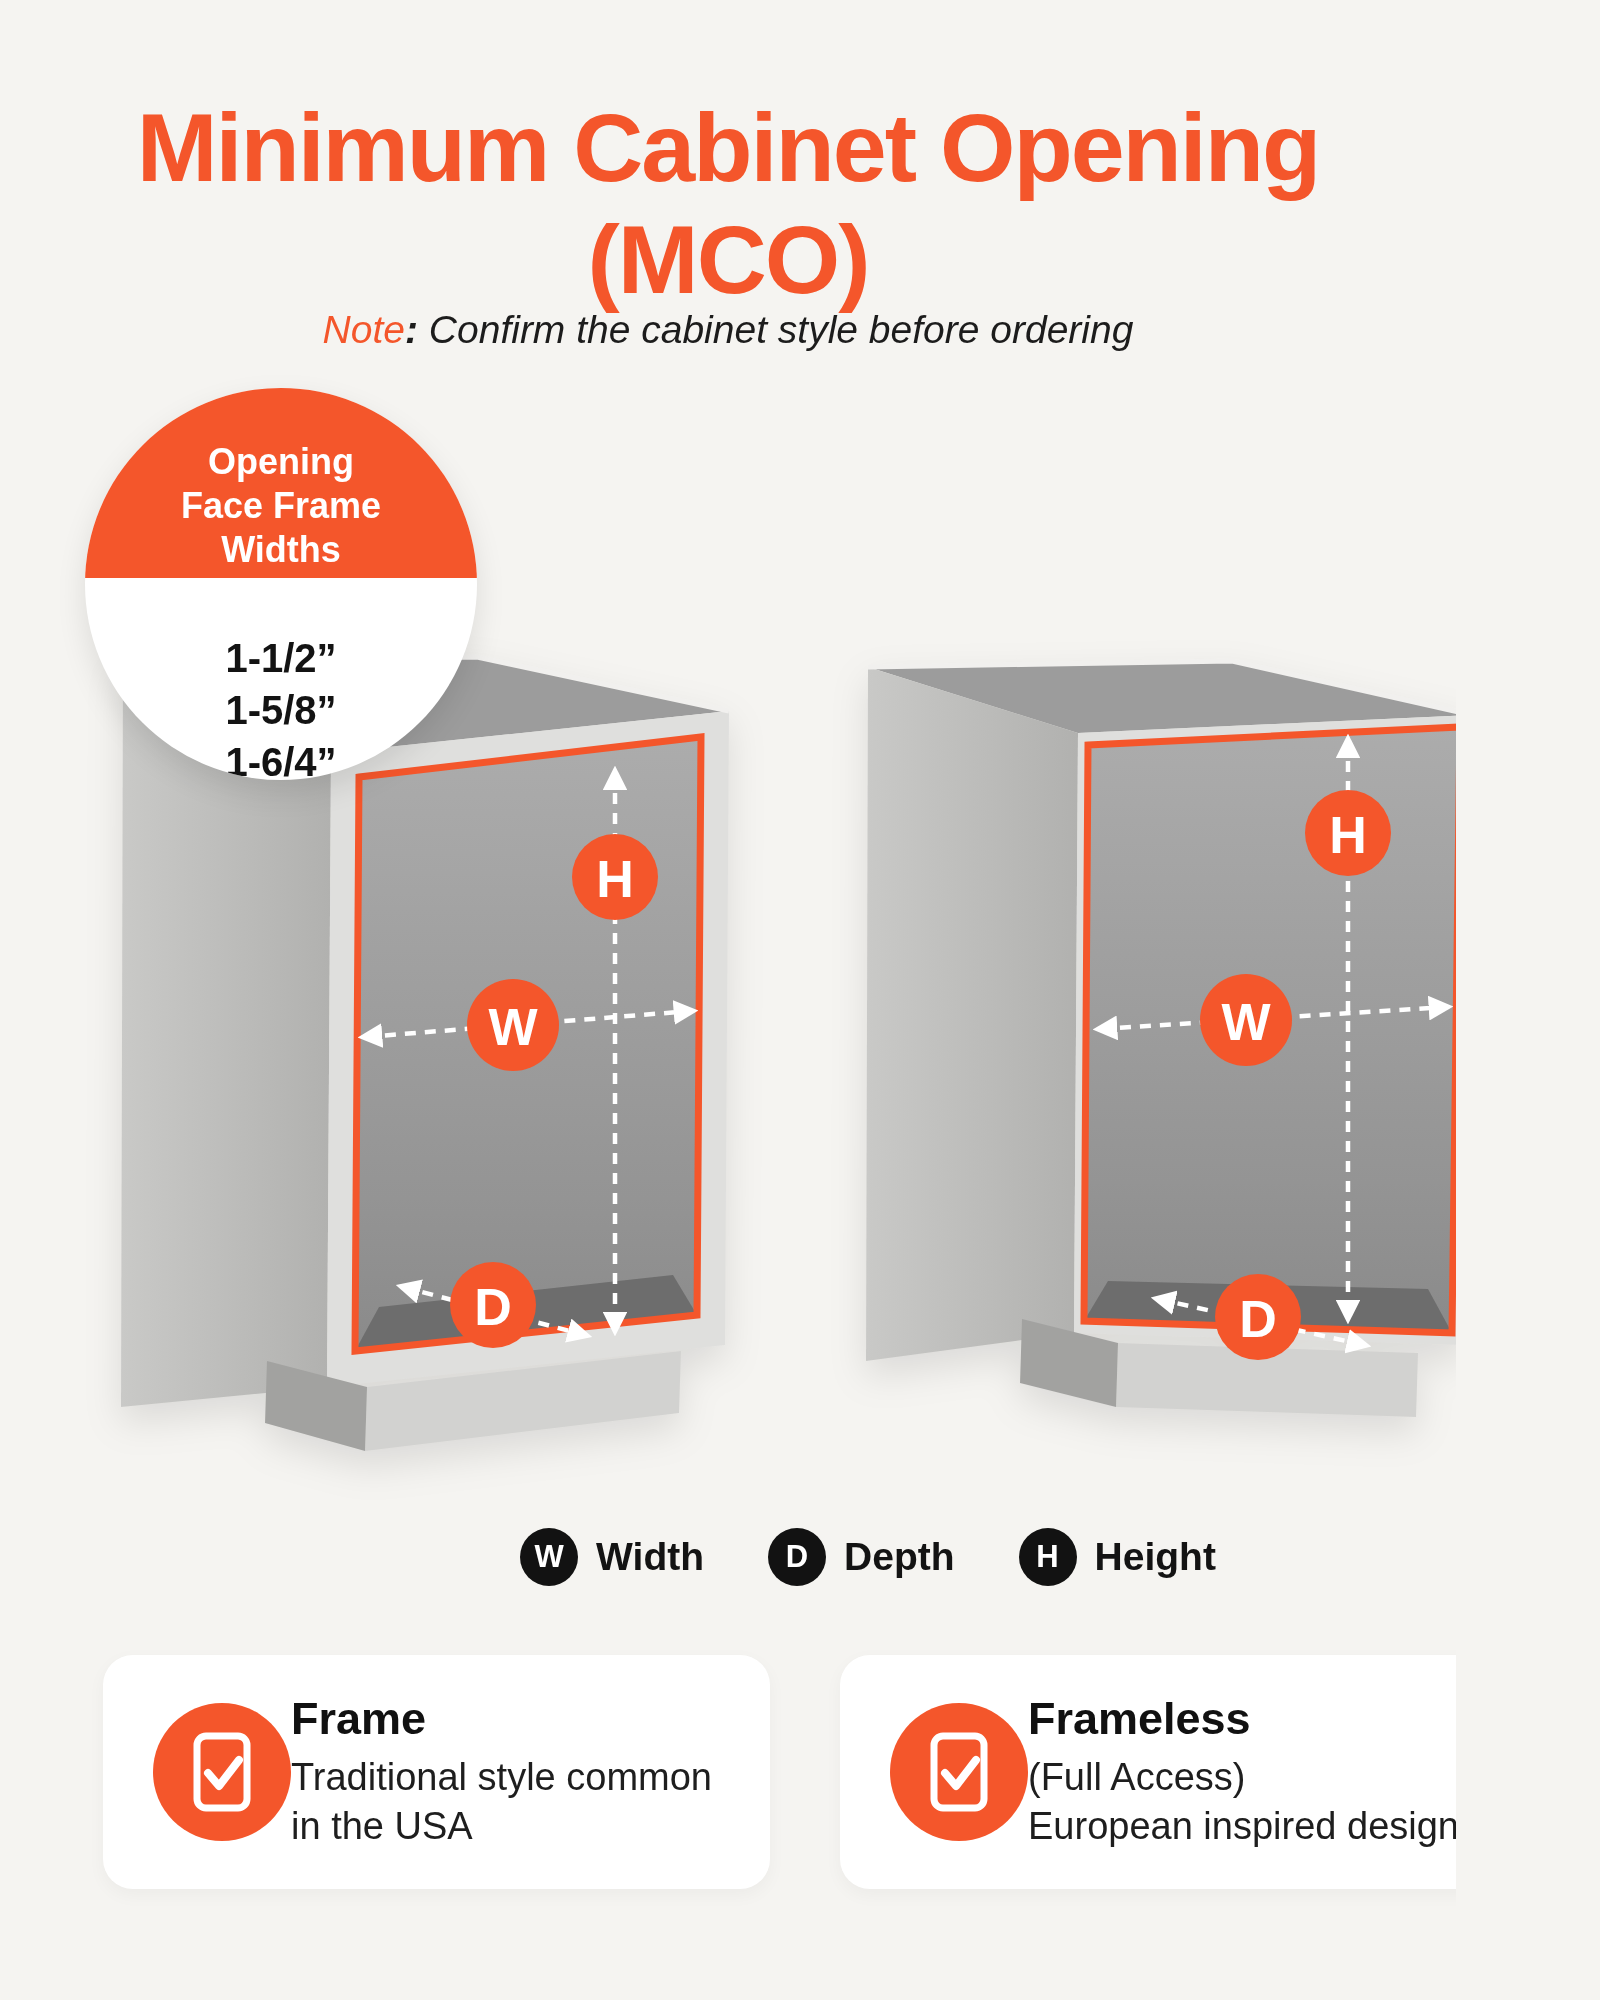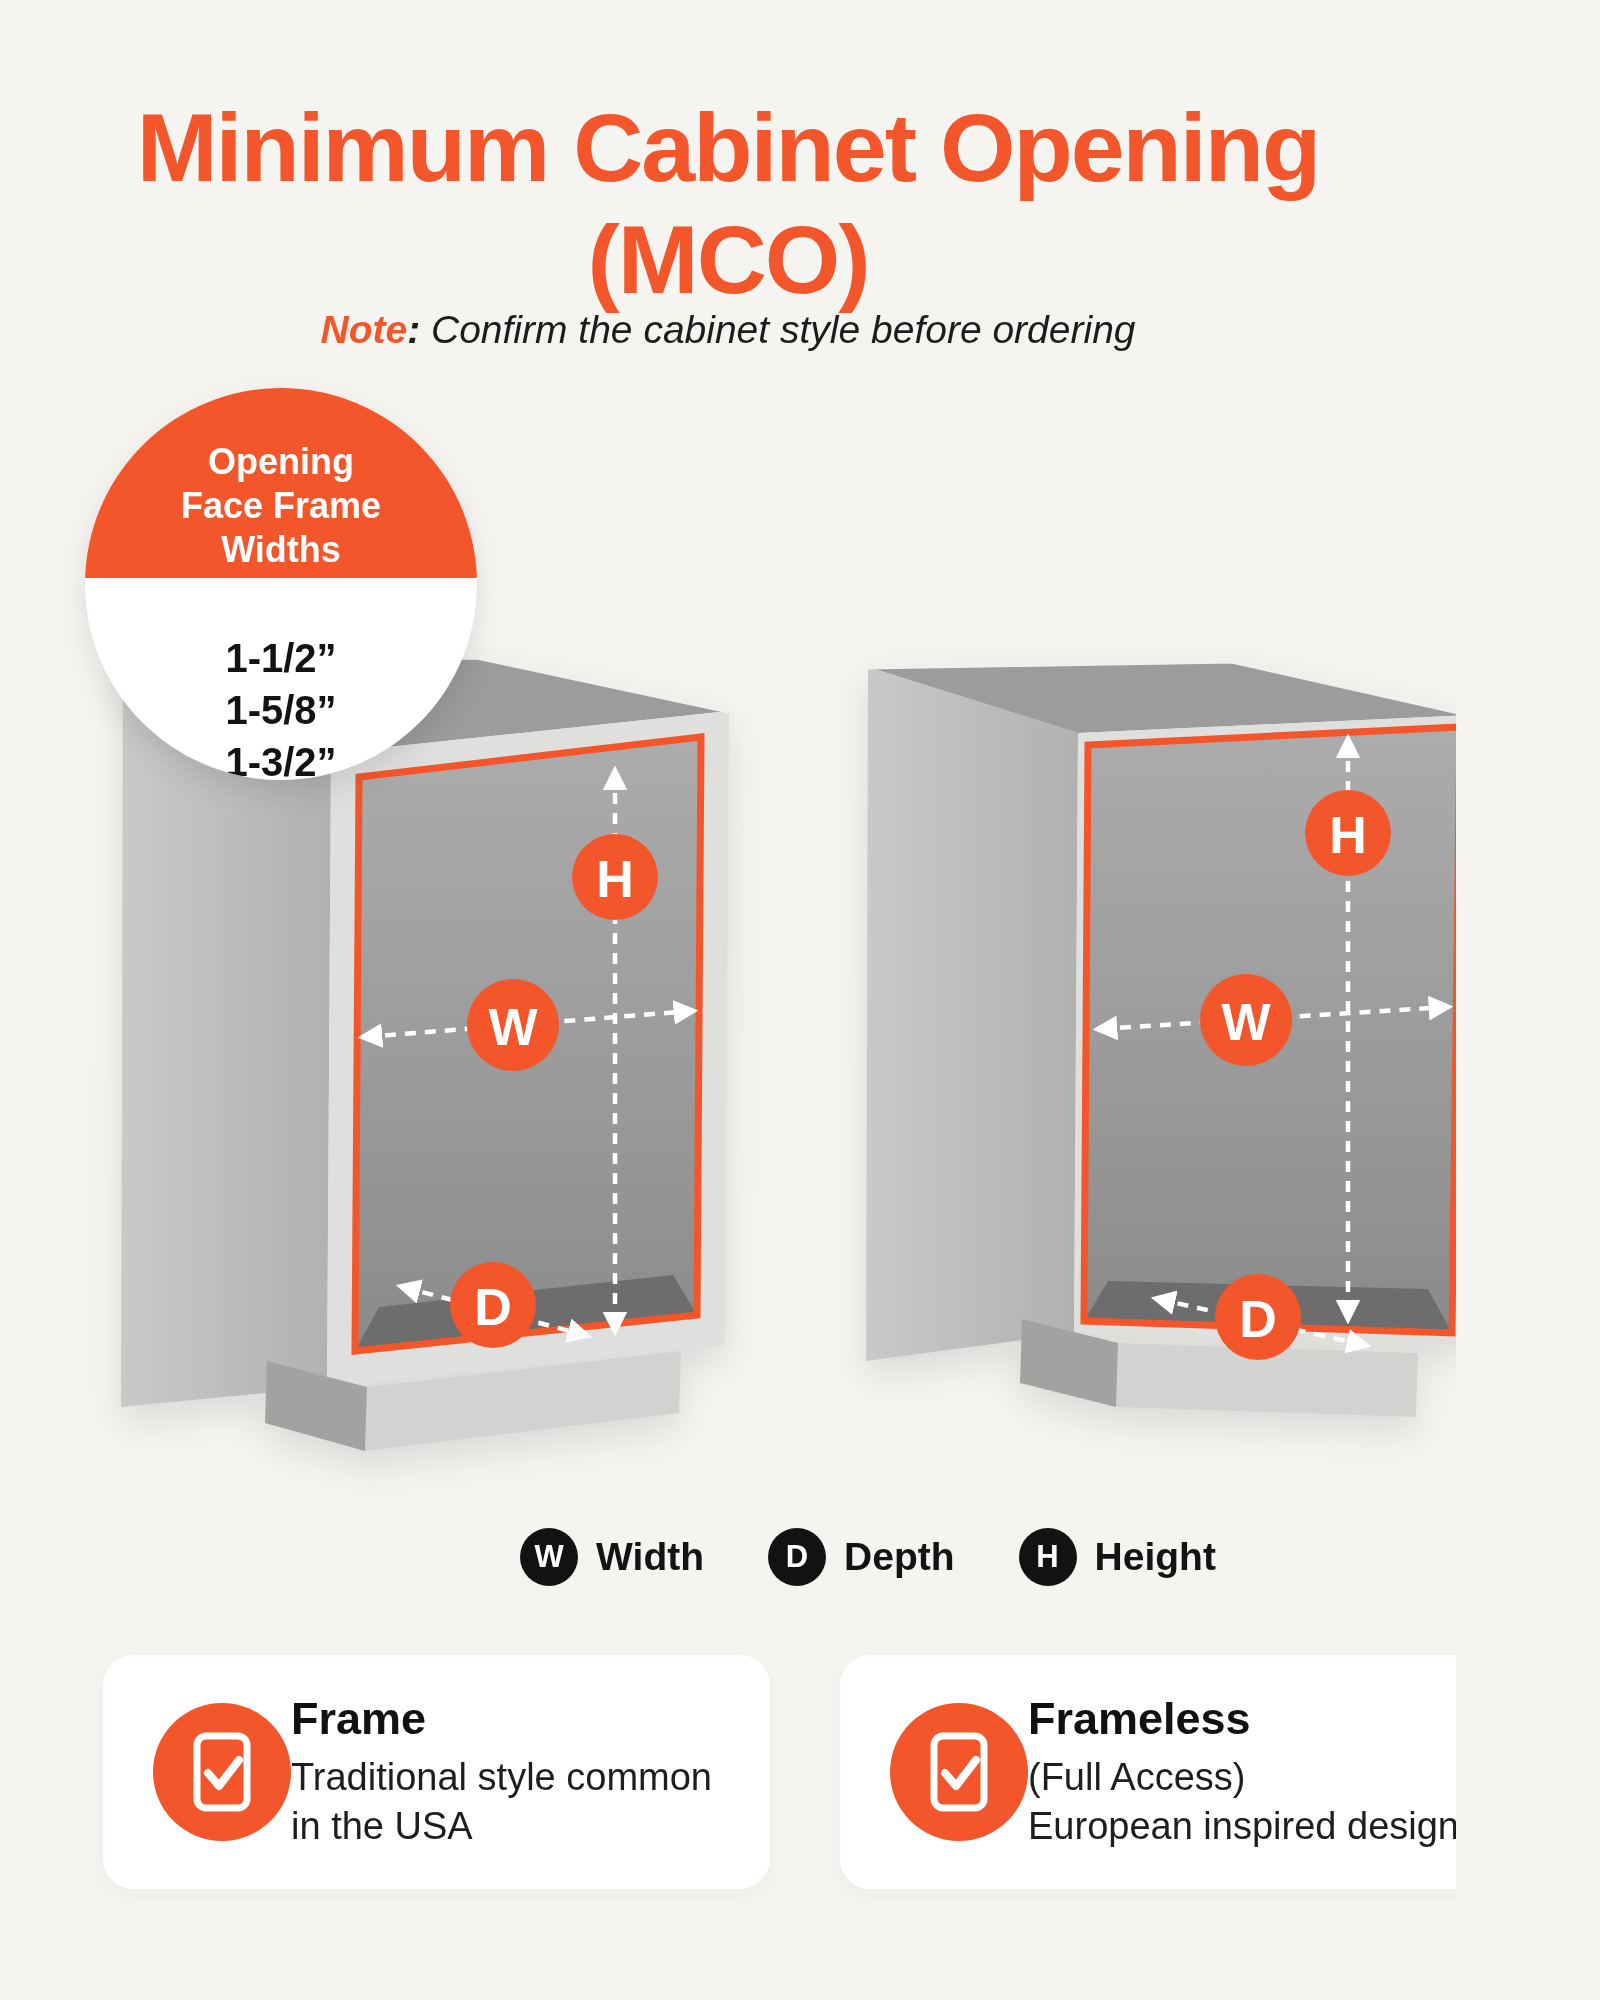--- a/index.html
+++ b/index.html
@@ -2,21 +2,21 @@
 <html><head>
 <meta charset="utf-8">
 <style>
   html,body{margin:0;padding:0;background:#f5f4f1;}
   .page{position:relative;width:1456px;height:2000px;background:#f5f4f1;overflow:hidden;
         font-family:"Liberation Sans","DejaVu Sans",sans-serif;}
   .title{position:absolute;left:0;right:0;top:92px;margin:0;text-align:center;
          font-size:97px;font-weight:bold;color:#f4562b;letter-spacing:-2px;}
   .note{position:absolute;left:0;right:0;top:308px;margin:0;text-align:center;
         font-size:39px;font-style:italic;color:#1c1c1c;}
-  .note .note-bold{color:#f4562b;font-weight:bold;}
+  .note .note-bold{color:#f4562b;font-weight:normal;}
   .note .note-colon{font-weight:bold;color:#1c1c1c;}
 
   .badge{position:absolute;left:85px;top:388px;width:392px;height:392px;border-radius:50%;
          background:#ffffff;overflow:hidden;z-index:6;box-shadow:0 12px 30px rgba(0,0,0,0.10);}
   .badge-top{background:#f4562b;height:184px;display:flex;flex-direction:column;
              justify-content:flex-end;align-items:center;padding-bottom:6px;}
   .badge-top span{color:#ffffff;font-weight:bold;font-size:36px;line-height:1.22;}
   .badge-values{display:flex;flex-direction:column;align-items:center;padding-top:8px;margin-top:46px;}
   .badge-values span{color:#131313;font-weight:bold;font-size:40px;line-height:1.3;}
 
@@ -136,21 +136,21 @@
 
   <div class="badge">
     <div class="badge-top">
       <span>Opening</span>
       <span>Face Frame</span>
       <span>Widths</span>
     </div>
     <div class="badge-values">
       <span>1-1/2”</span>
       <span>1-5/8”</span>
-      <span>1-3/2”</span>
+      <span>1-6/4”</span>
     </div>
   </div>
 
   <div class="legend">
     <div class="legend-item">
       <span class="legend-circle">W</span>
       <span class="legend-label">Width</span>
     </div>
     <div class="legend-item">
       <span class="legend-circle">D</span>

